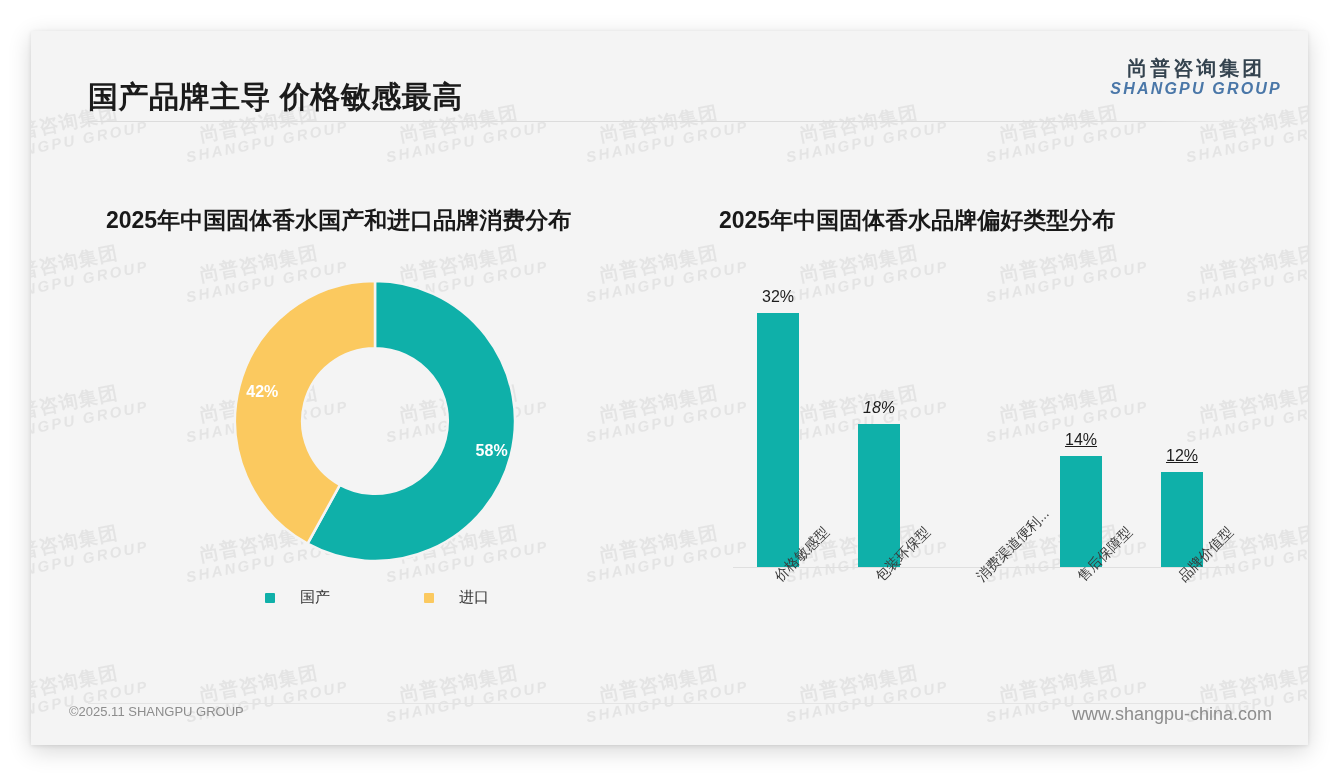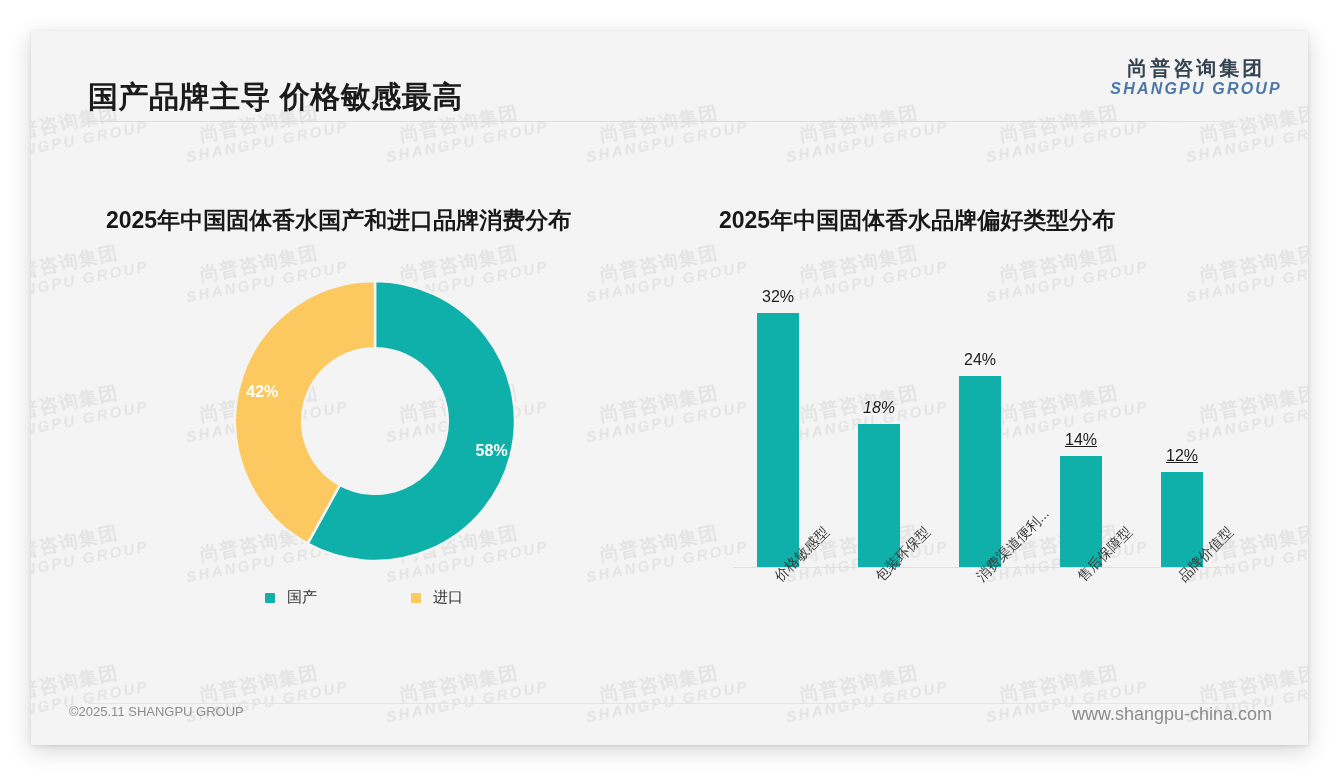--- a/index.html
+++ b/index.html
@@ -150,21 +150,21 @@
     left: 212px;
     top: 415px;
     width: 300px;
     display: flex;
     gap: 94px;
     align-items: center;
   }
   .legend-item {
     display: flex;
     align-items: center;
-    gap: 12px;
+    gap: 25px;
   }
   .legend-swatch {
     width: 10px;
     height: 10px;
     border-radius: 1px;
     display: inline-block;
   }
   .legend-text {
     font-size: 15px;
     color: #303030;
@@ -456,24 +456,20 @@
 
     <div id="bar-chart">
       <div id="bar-plot">
           <div class="bar-group" style="left: 32px; height: 286px;">
             <div class="bar-rect" style="height: 254.222px; background: rgb(15, 176, 169);"></div>
             <div class="bar-value" style="bottom: 261.222px;">32%</div>
           </div>
           <div class="bar-group" style="left: 133px; height: 286px;">
             <div class="bar-rect" style="height: 143px; background: rgb(15, 176, 169);"></div>
             <div class="bar-value" style="bottom: 150px; font-style: italic;">18%</div>
-          </div>
-          <div class="bar-group" style="left: 234px; height: 286px;">
-            <div class="bar-rect" style="height: 190.667px; background: rgb(15, 176, 169);"></div>
-            <div class="bar-value" style="bottom: 197.667px;">24%</div>
           </div>
           <div class="bar-group" style="left: 335px; height: 286px;">
             <div class="bar-rect" style="height: 111.222px; background: rgb(15, 176, 169);"></div>
             <div class="bar-value" style="bottom: 118.222px; text-decoration: underline;">14%</div>
           </div>
           <div class="bar-group" style="left: 436px; height: 286px;">
             <div class="bar-rect" style="height: 95.3333px; background: rgb(15, 176, 169);"></div>
             <div class="bar-value" style="bottom: 102.333px; text-decoration: underline;">12%</div>
           </div>
         </div>

